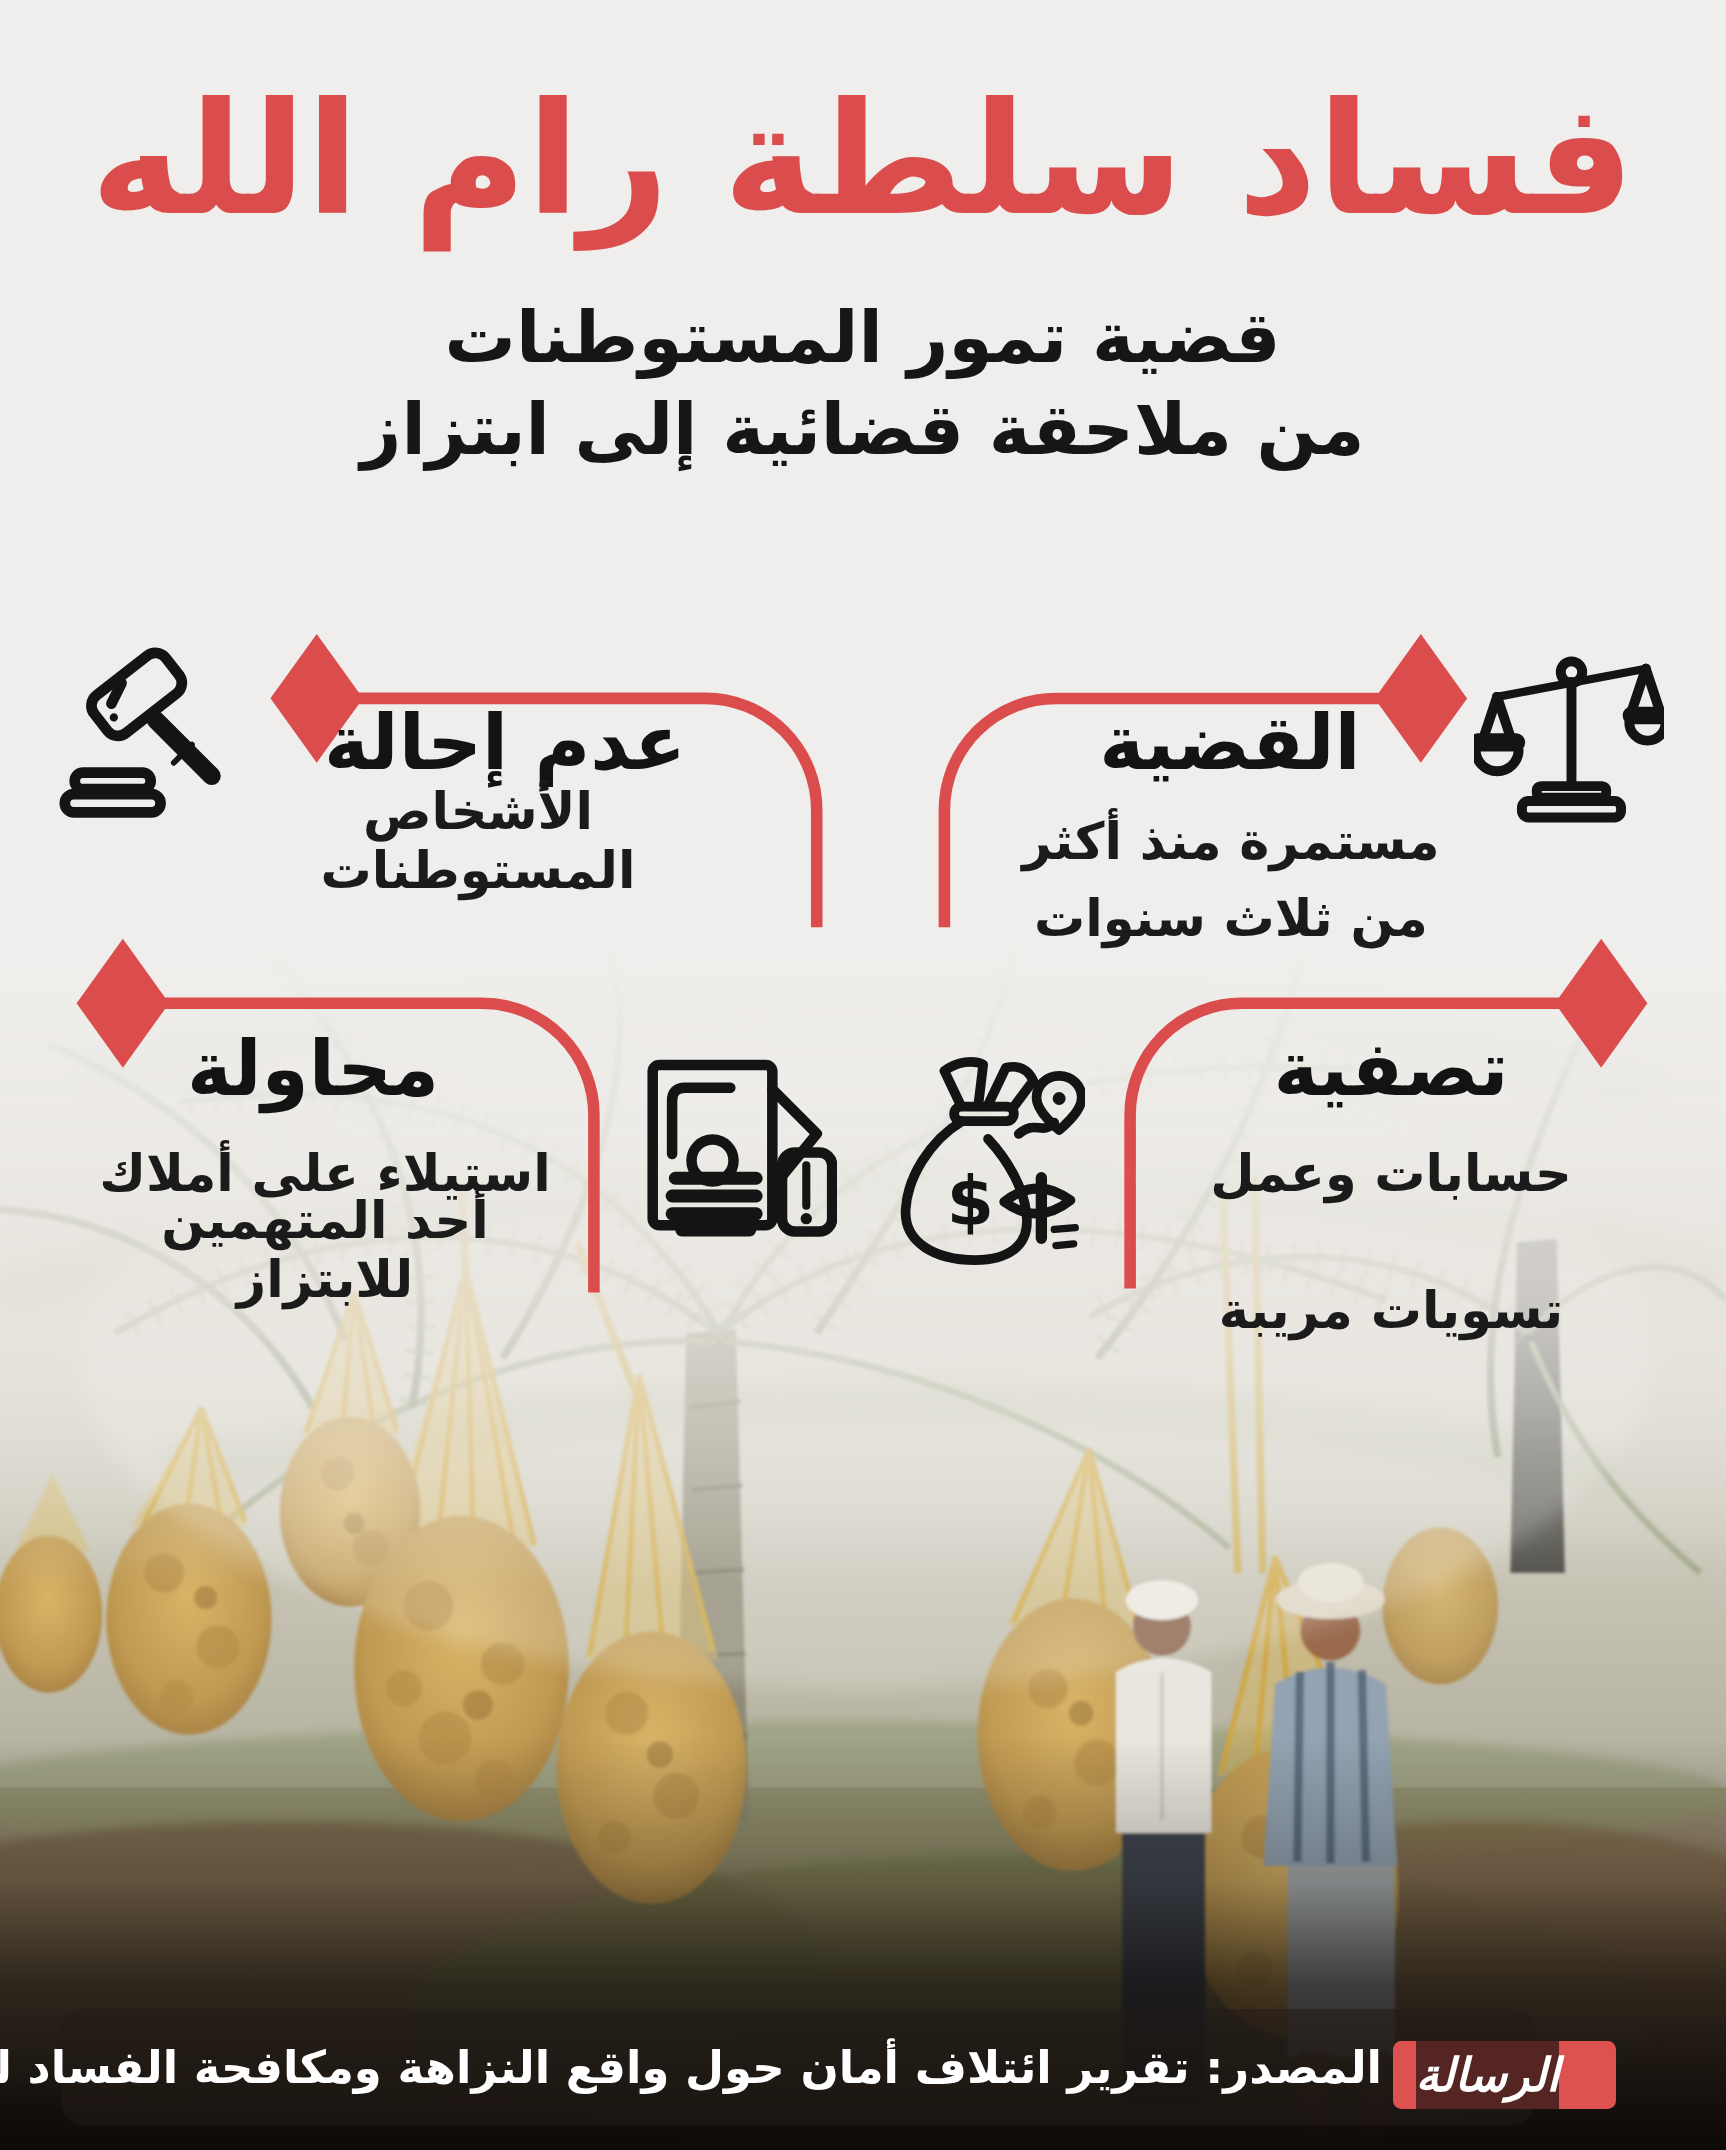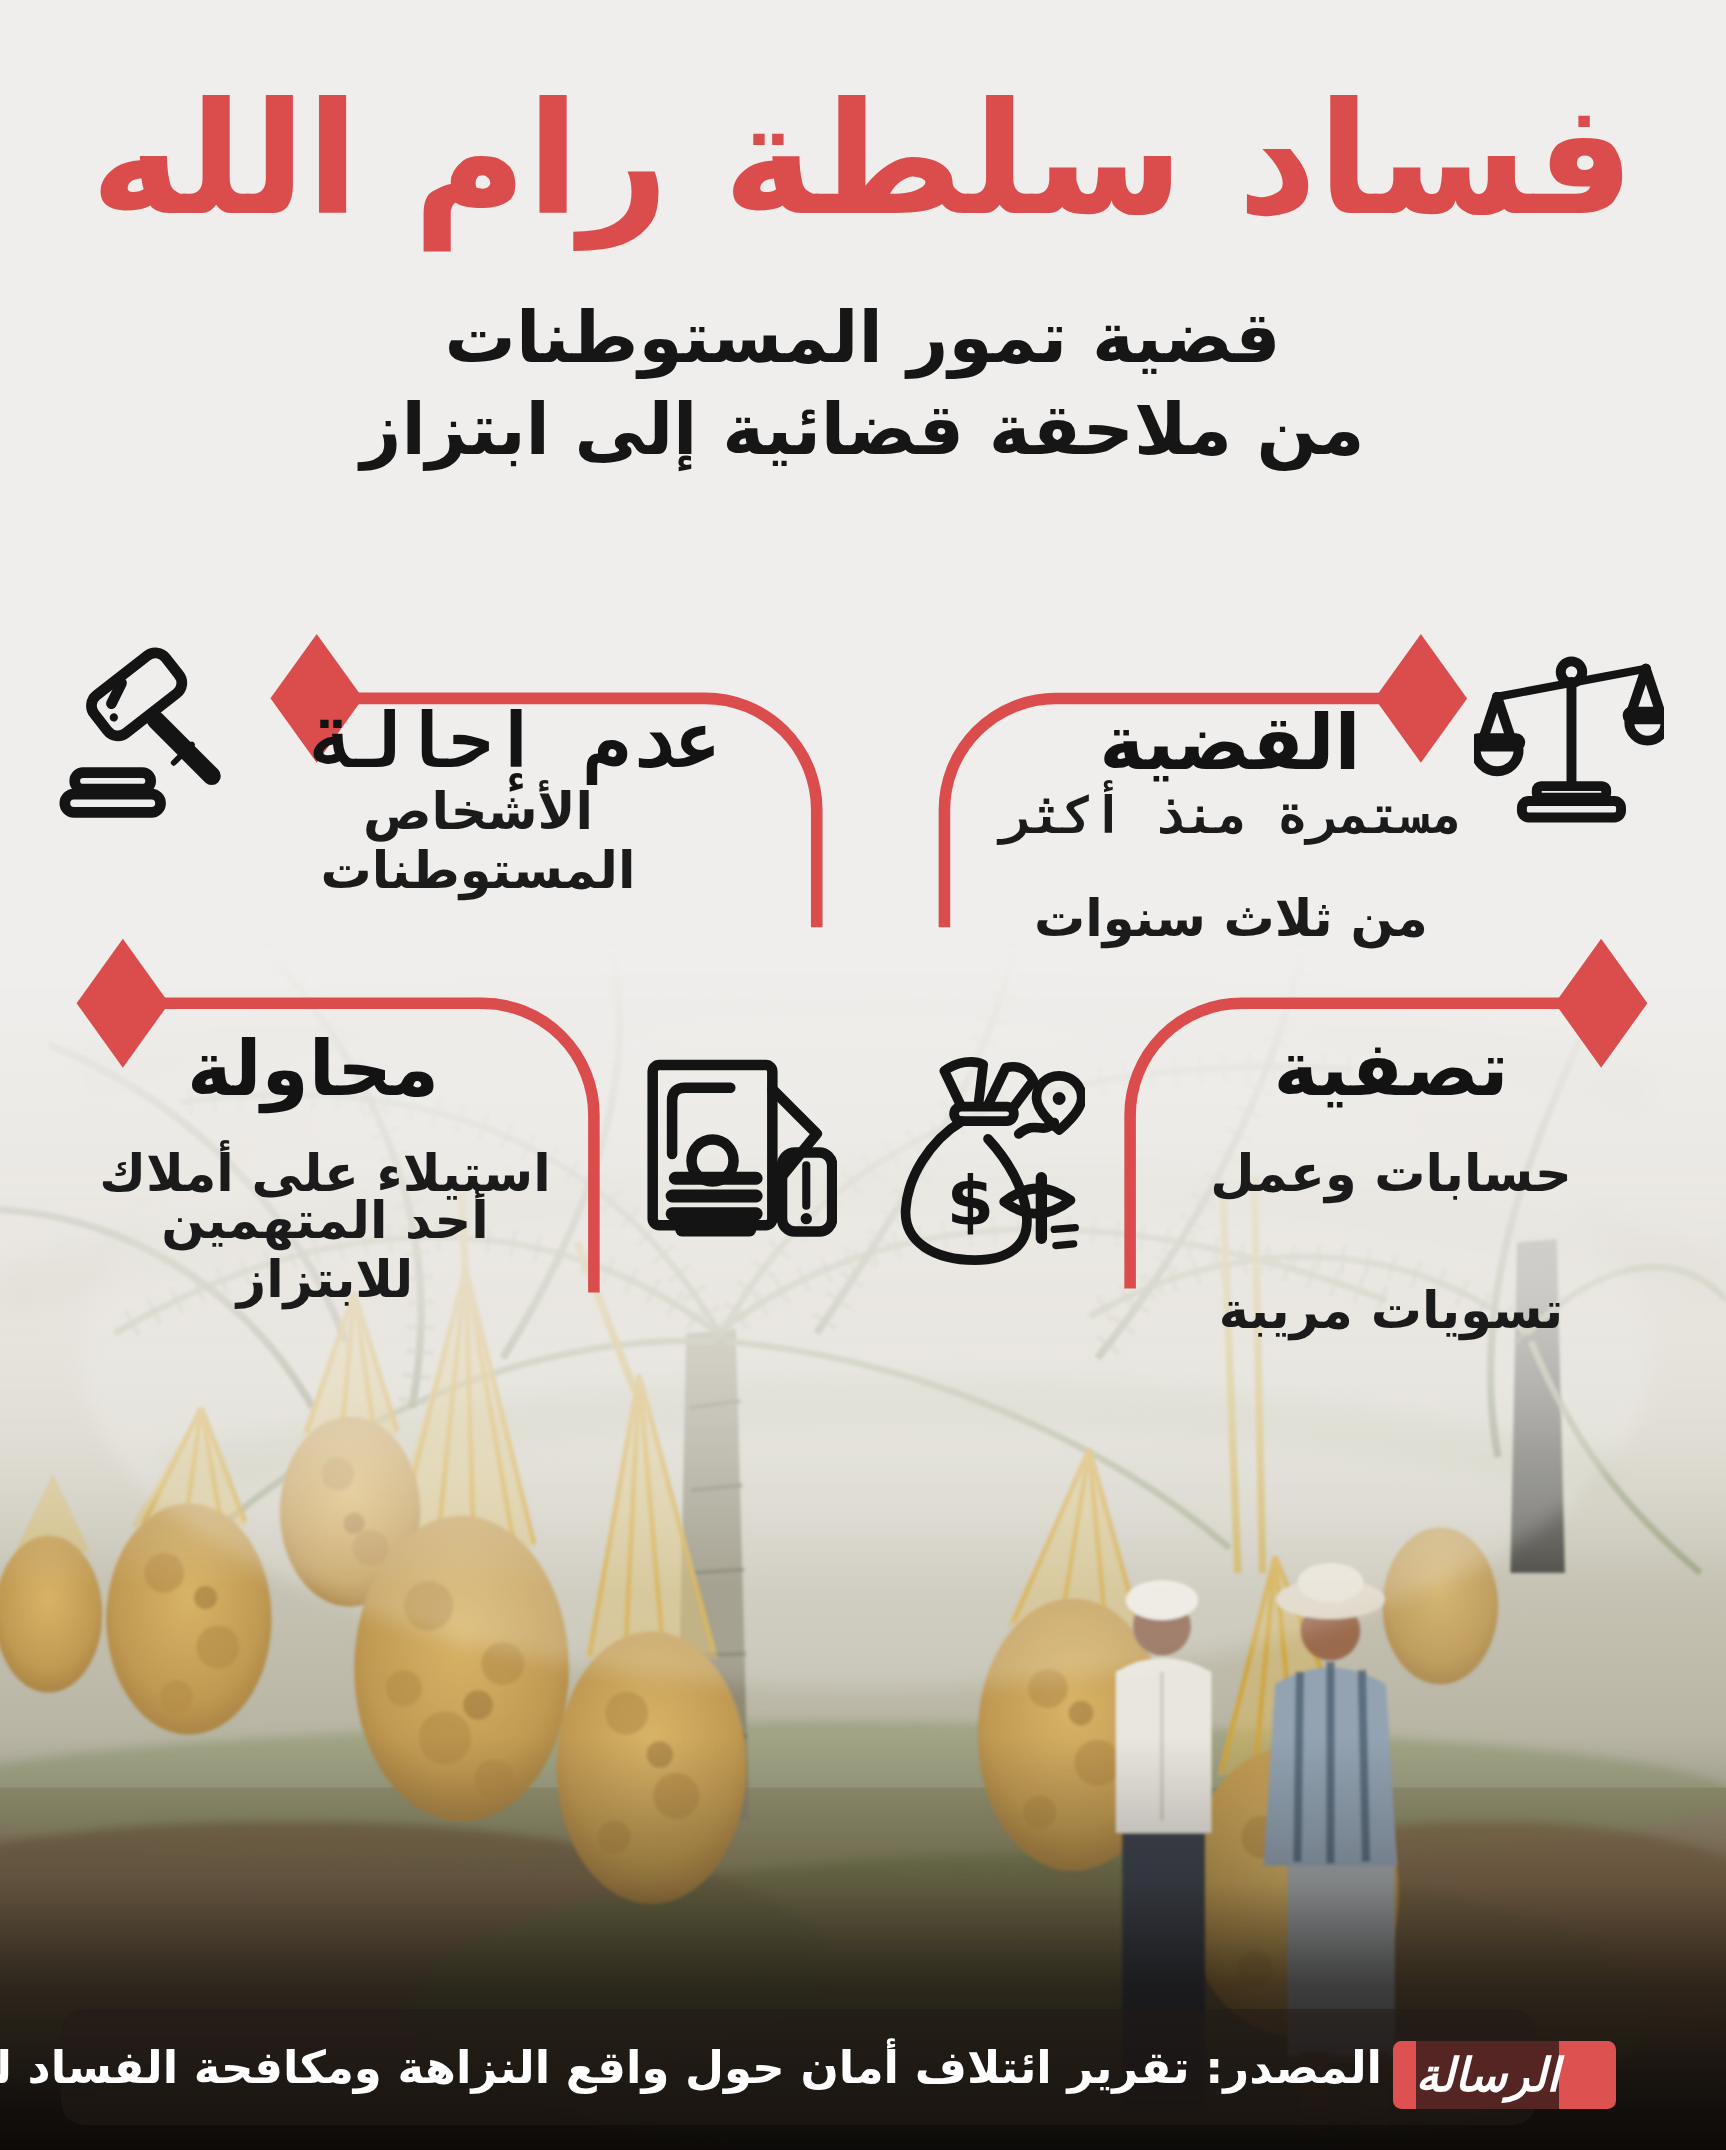--- a/index.html
+++ b/index.html
@@ -266,21 +266,21 @@
     <g fill="none" stroke="#141414" stroke-width="13" stroke-linecap="round" stroke-linejoin="round">
       <rect x="50" y="28" width="110" height="58" rx="16" transform="rotate(-38 105 57)"></rect>
       <line x1="74" y1="47" x2="99" y2="35" transform="rotate(-38 105 57)"></line>
       <line x1="128" y1="88" x2="196" y2="156" stroke-width="22"></line>
       <line x1="150" y1="140" x2="172" y2="118" stroke-width="7"></line>
       <rect x="30" y="152" width="92" height="20" rx="10"></rect>
       <rect x="18" y="178" width="116" height="22" rx="11"></rect>
     </g>
     <circle cx="66" cy="62" r="5" fill="#141414" transform="rotate(-38 105 57)"></circle>
   </svg>
-  <div class="abs txt sec-heading" style="left:269px;top:698px;width:496px;height:89px;font-family:Liberation Mono, monospace;">عدم إحالة</div>
+  <div class="abs txt sec-heading" style="left:258px;top:698px;width:496px;height:89px;">عدم إحالة</div>
   <div class="abs txt sec-body" style="left:231px;top:803px;width:496px;height:76px;">الأشخاص المستوطنات</div>
 
   <svg class="abs" style="left:1475px;top:644px;" width="190" height="190" viewBox="0 0 230 230">
     <g fill="none" stroke="#141414" stroke-width="12" stroke-linecap="round" stroke-linejoin="round">
       <line x1="118" y1="46" x2="118" y2="172"></line>
       <circle cx="118" cy="34" r="13"></circle>
       <line x1="28" y1="64" x2="208" y2="30" stroke-width="10"></line>
       <line x1="28" y1="64" x2="10" y2="118"></line>
         <line x1="28" y1="64" x2="46" y2="118"></line>
       <rect x="0" y="114" width="56" height="10" rx="5"></rect>
@@ -289,21 +289,21 @@
         <line x1="208" y1="30" x2="226" y2="84"></line>
       <rect x="186" y="82" width="44" height="9" rx="4"></rect>
       <path d="M188,95 a22 22 0 0 0 44,0"></path>
       <rect x="76" y="172" width="84" height="14" rx="5"></rect>
       <rect x="58" y="190" width="120" height="20" rx="8"></rect>
     </g>
     <circle cx="28" cy="64" r="6" fill="#141414"></circle>
       <circle cx="208" cy="30" r="6" fill="#141414"></circle>
   </svg>
   <div class="abs txt sec-heading" style="left:983px;top:698px;width:496px;height:89px;">القضية</div>
-  <div class="abs txt sec-body" style="left:984px;top:779px;width:496px;height:76px;font-family:Liberation Mono, monospace;">مستمرة منذ أكثر</div>
+  <div class="abs txt sec-body" style="left:984px;top:803px;width:496px;height:76px;">مستمرة منذ أكثر</div>
   <div class="abs txt sec-body" style="left:984px;top:880px;width:496px;height:76px;">من ثلاث سنوات</div>
 
   <svg class="abs" style="left:644px;top:1057px;" width="194" height="194" viewBox="0 0 240 240">
     <g fill="none" stroke="#141414" stroke-width="13" stroke-linecap="round" stroke-linejoin="round">
       <rect x="12" y="10" width="148" height="198" rx="8"></rect>
       <path d="M36,120 V54 q0,-16 16,-16 h56"></path>
       <circle cx="86" cy="128" r="26"></circle>
       <path d="M160,40 L215,95 L170,150"></path>
       <line x1="40" y1="150" x2="140" y2="150" stroke-width="16"></line>
       <line x1="36" y1="172" x2="140" y2="172" stroke-width="16"></line>

